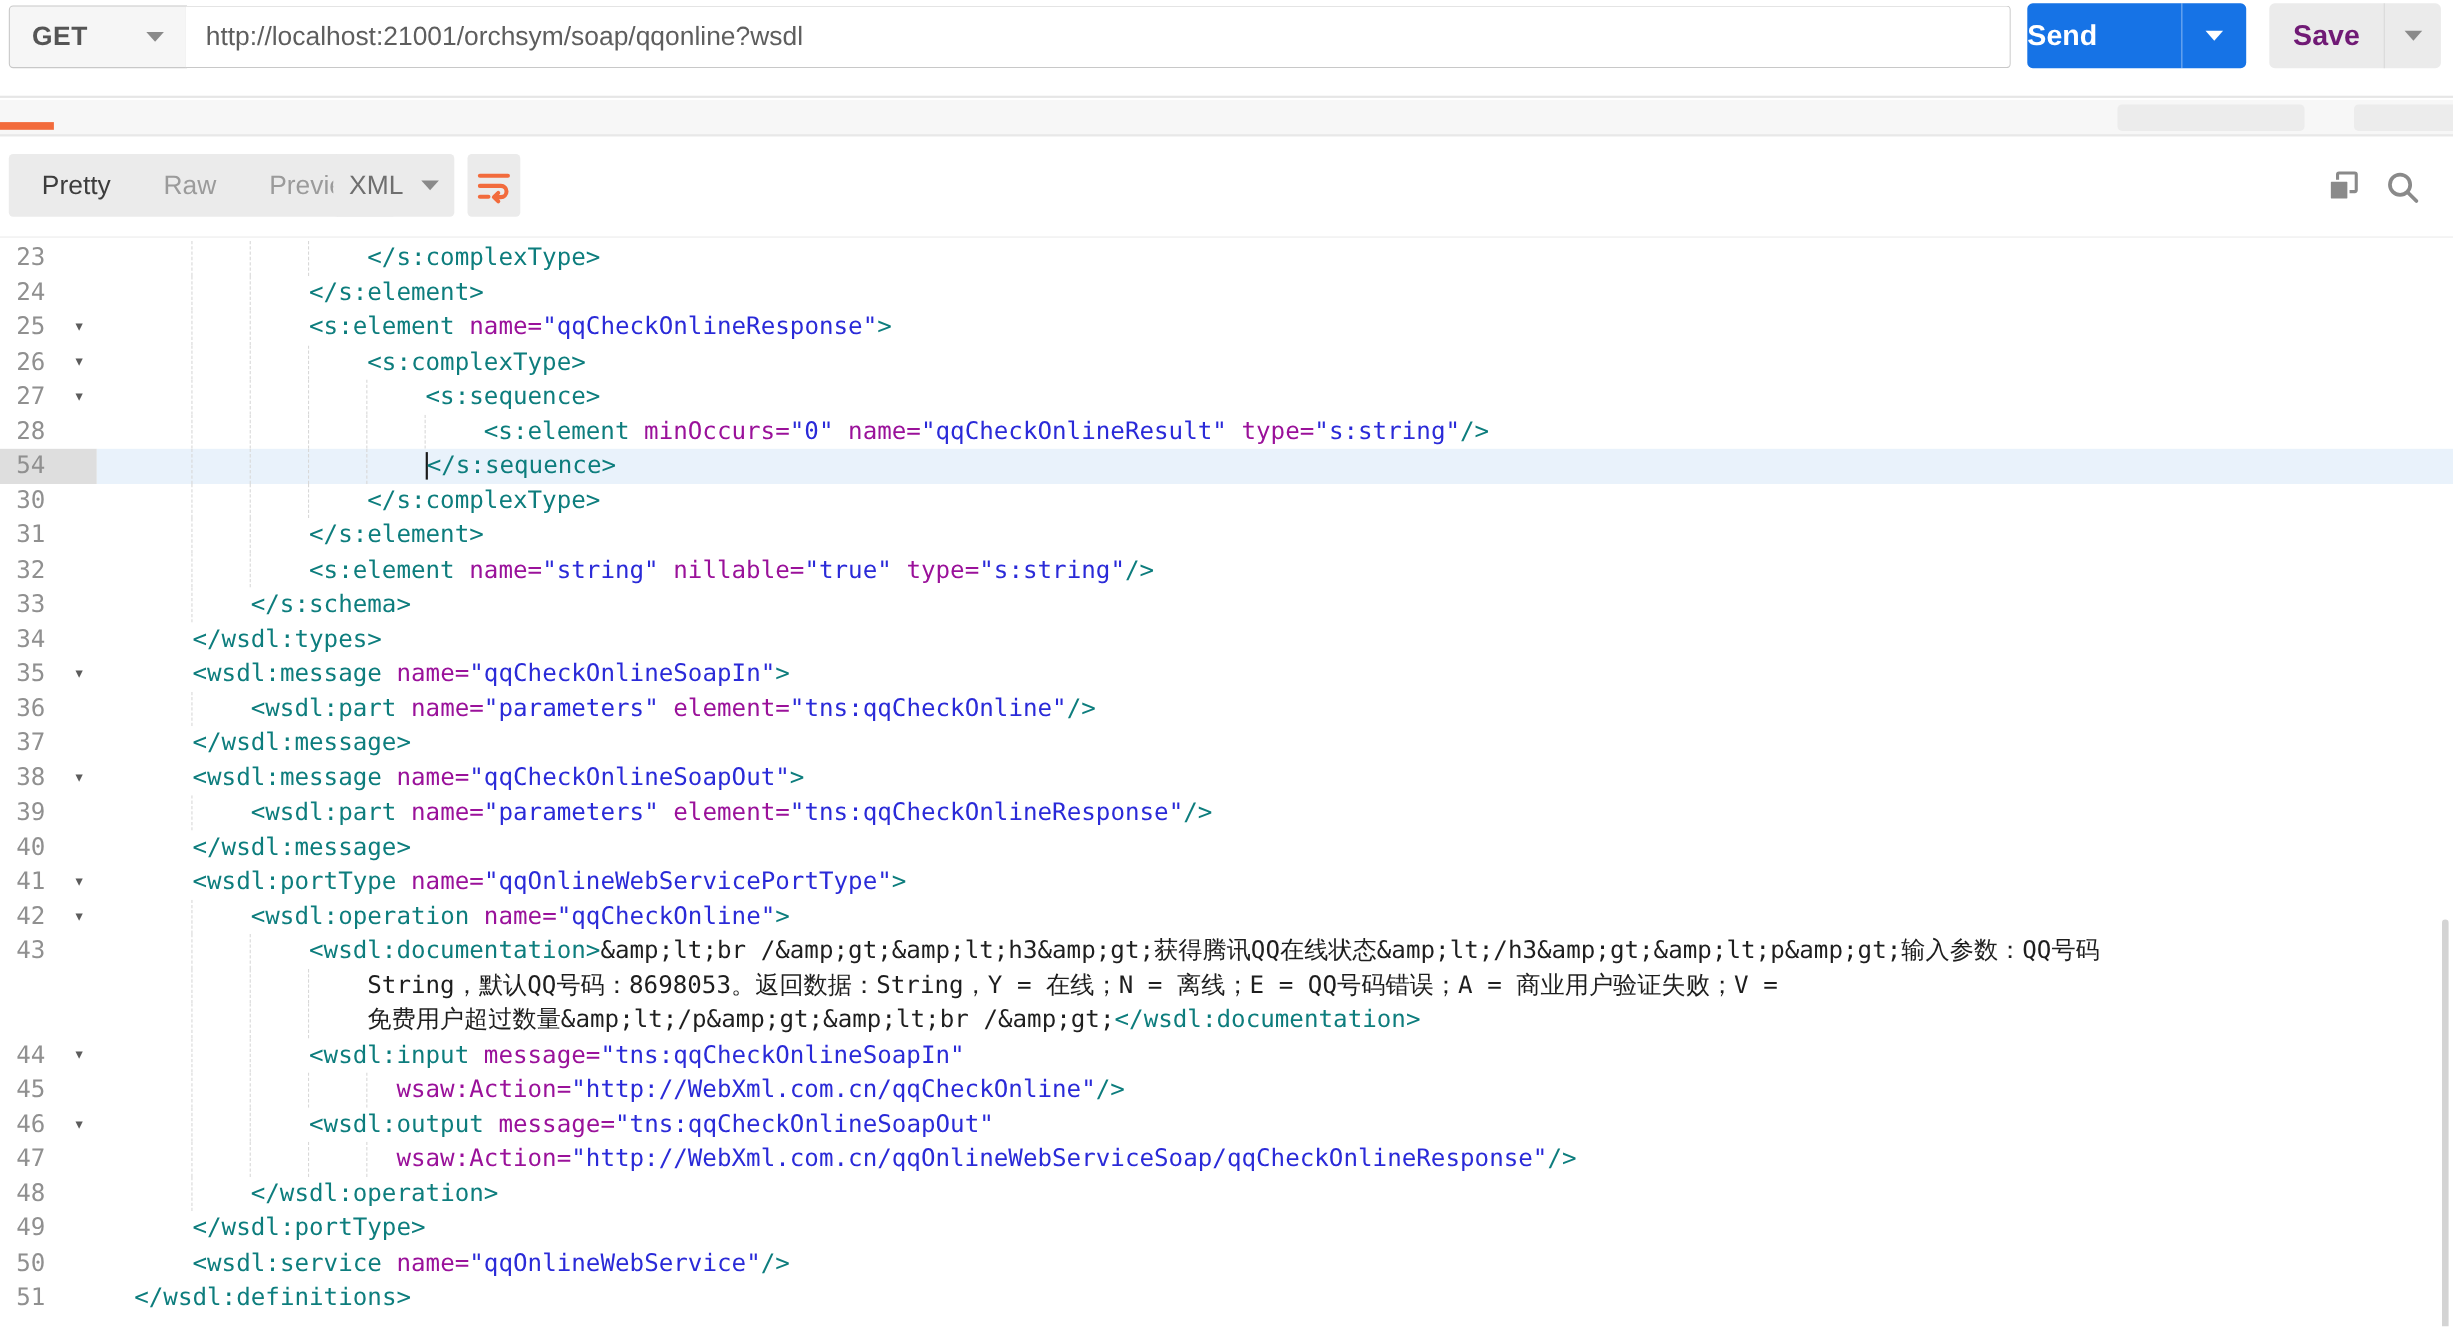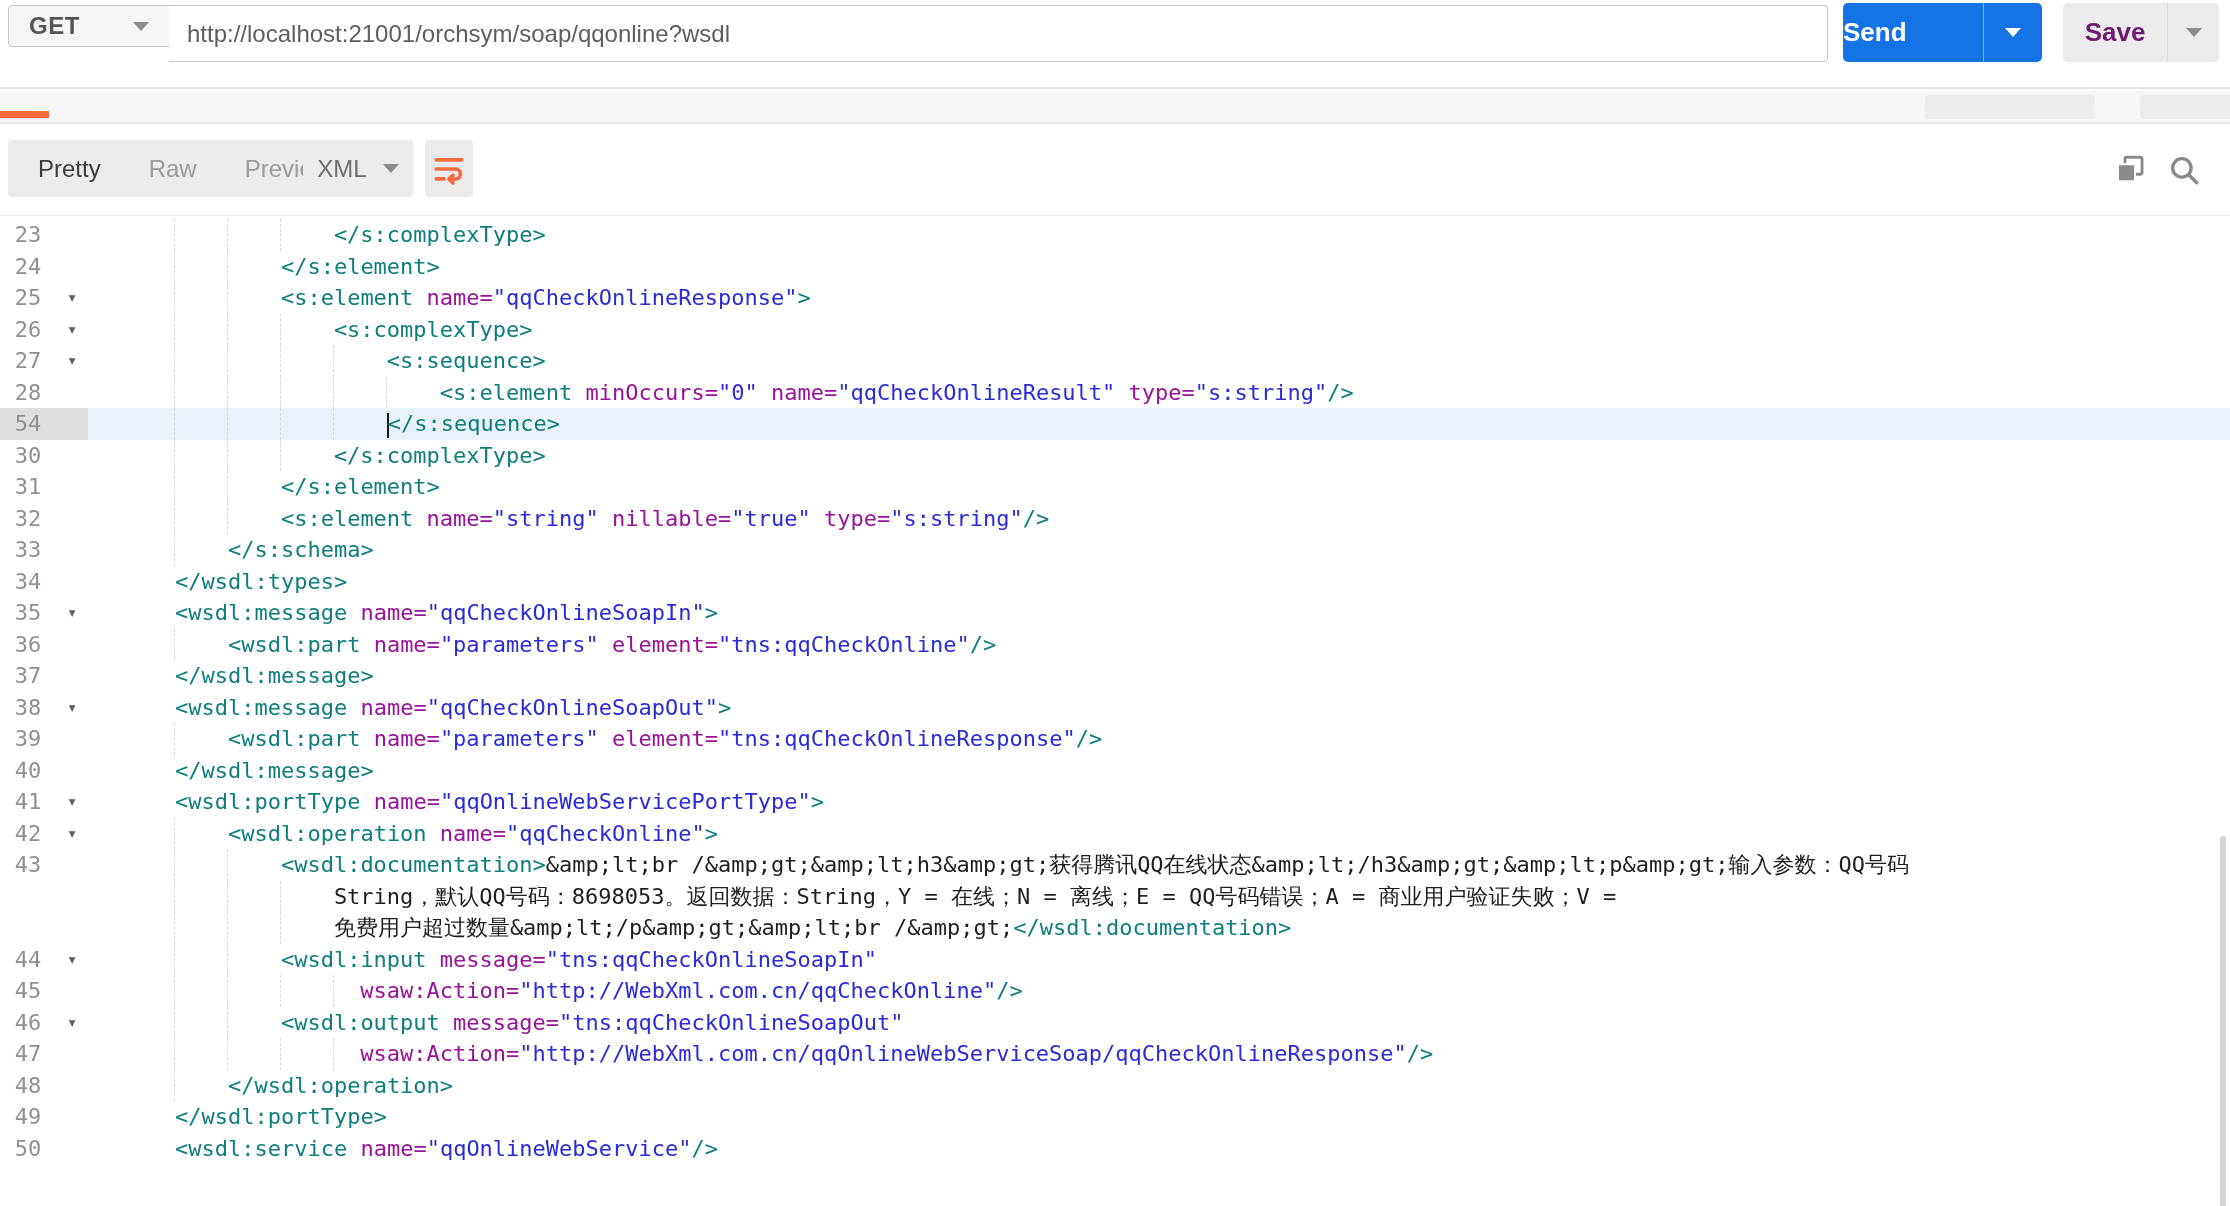--- a/index.html
+++ b/index.html
@@ -3,21 +3,21 @@
 <meta charset="utf-8">
 <style>
   * { margin:0; padding:0; box-sizing:border-box; }
   html,body { width:2230px; height:1206px; }
   body { position:relative; background:#ffffff; overflow:hidden;
          font-family:"Liberation Sans", sans-serif; }
 
   
   .request-bar { position:absolute; top:0; left:0; width:2230px; height:89px;
                  background:#ffffff; border-bottom:2px solid #e6e6e6; }
-  .method-box { position:absolute; left:8px; top:5px; width:162px; height:42px;
+  .method-box { position:absolute; left:8px; top:5px; width:162px; height:57px;
                 background:#f6f6f6; border:1px solid #c8c8c8; border-radius:4px 0 0 4px;
                 display:flex; align-items:center; justify-content:space-between;
                 padding:0 20px; cursor:pointer; }
   .method-label { font-size:24px; font-weight:600; color:#555; letter-spacing:.5px; }
   .url-box { position:absolute; left:169px; top:5px; width:1659px; height:57px;
              background:#fff; border:1px solid #c8c8c8; border-left:none;
              border-radius:0 4px 4px 0; display:flex; align-items:center; padding:0 18px; }
   .url-input { border:none; outline:none; width:100%; font-size:24px; color:#5e5e5e;
                font-family:Liberation Sans, sans-serif; background:transparent; }
   .send-btn { position:absolute; left:1843px; top:3px; width:199px; height:59px;
@@ -362,15 +362,22 @@
         </div>
         <div class="code-cell"><span class="ind-unit"></span><span class="tk-tag">&lt;/wsdl:portType&gt;</span></div>
       </div>
       <div class="code-row">
         <div class="gutter-cell">
           <span class="line-number">50</span>
           <span class="fold-arrow"></span>
         </div>
         <div class="code-cell"><span class="ind-unit"></span><span class="tk-tag">&lt;wsdl:service</span><span class="tk-attr"> name=</span><span class="tk-val">"qqOnlineWebService"</span><span class="tk-tag">/&gt;</span></div>
       </div>
+      <div class="code-row">
+        <div class="gutter-cell">
+          <span class="line-number">51</span>
+          <span class="fold-arrow"></span>
+        </div>
+        <div class="code-cell"><span class="tk-tag">&lt;/wsdl:definitions&gt;</span></div>
+      </div>
     </div>
   <div class="scroll-thumb"></div>
 </div>
 
 </body></html>

